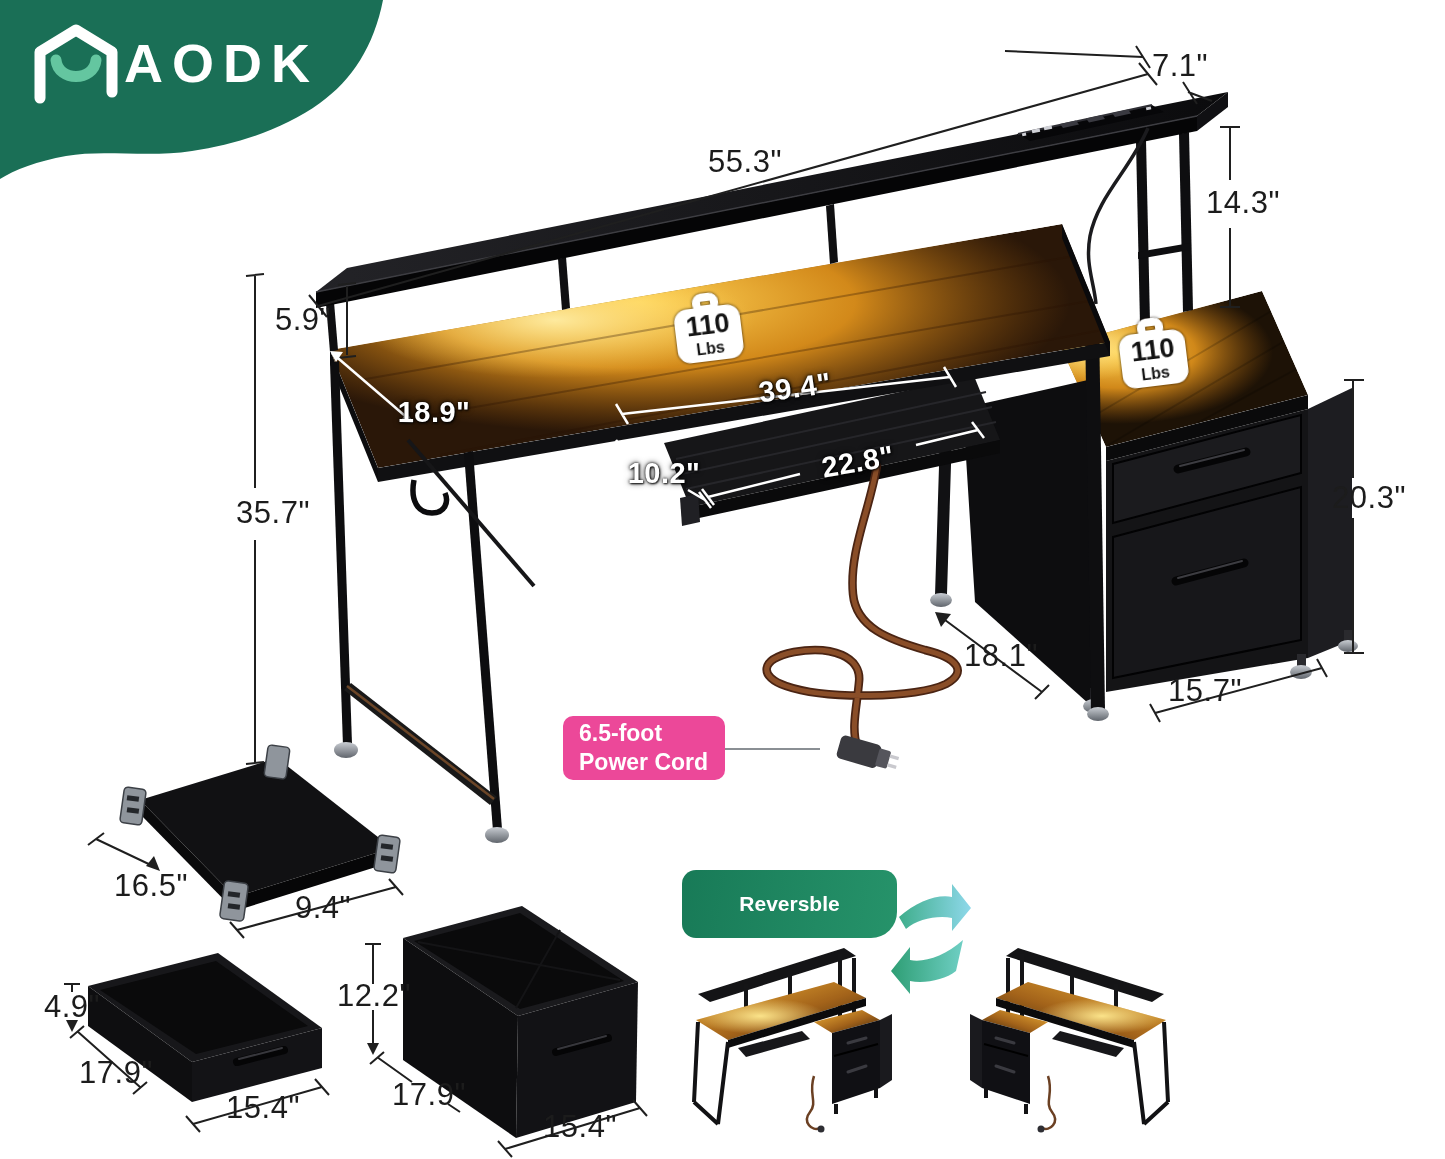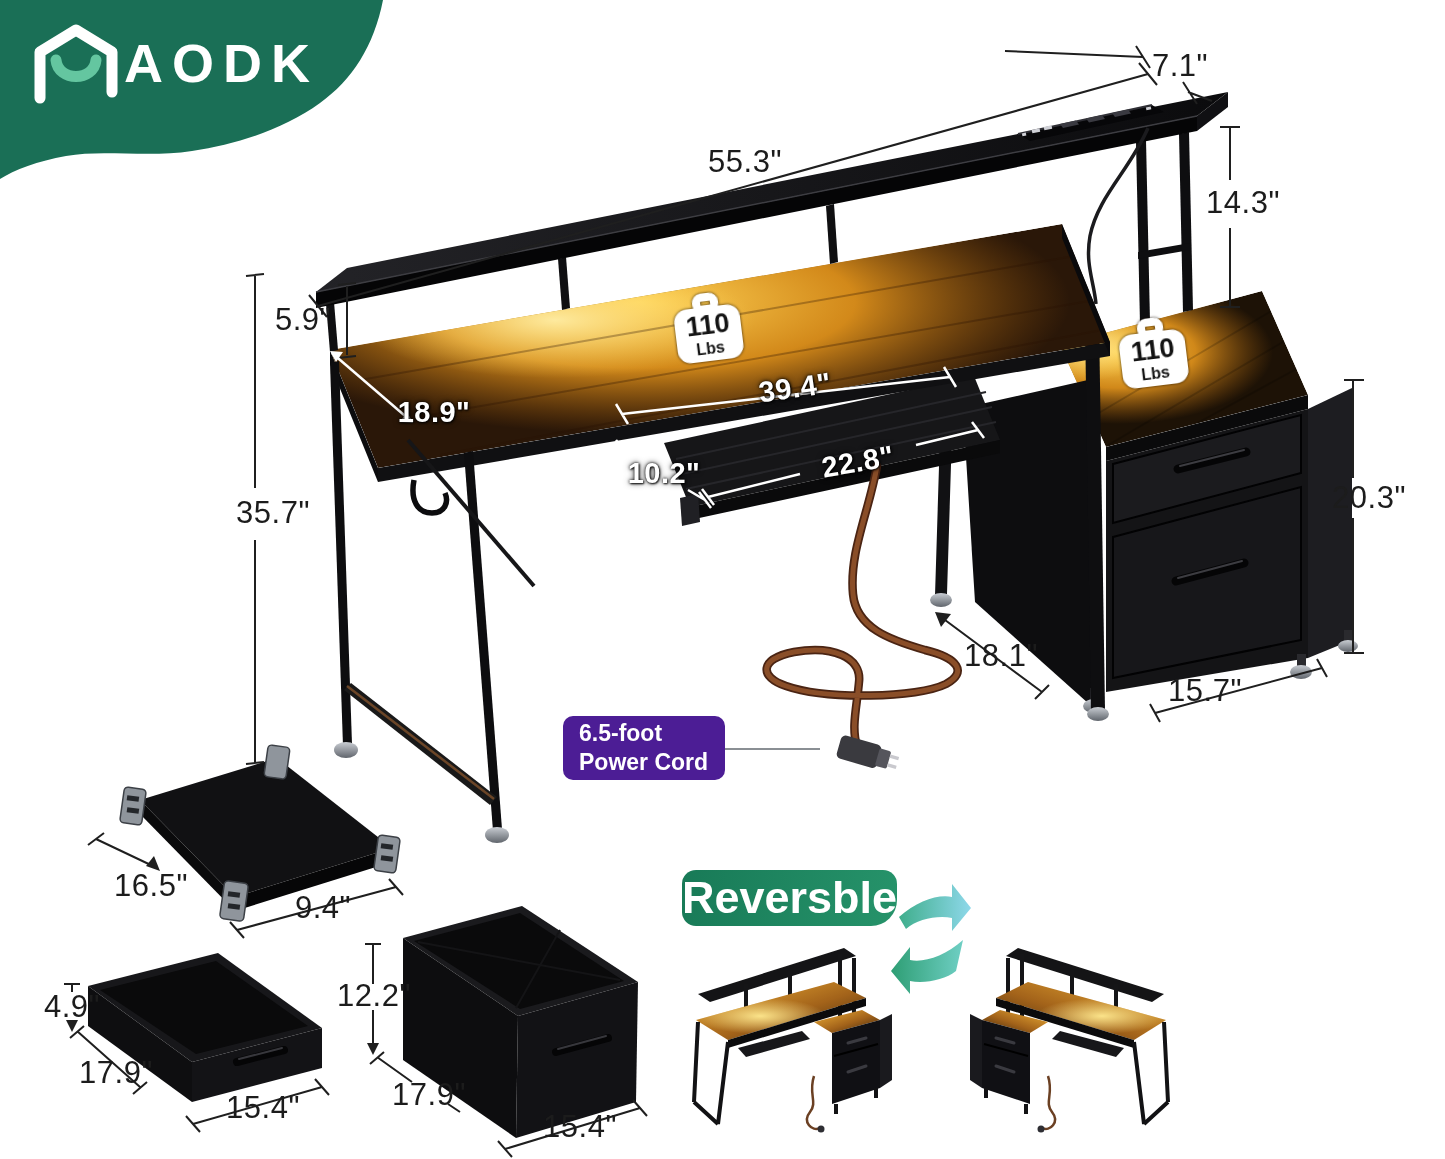--- a/index.html
+++ b/index.html
@@ -10,28 +10,28 @@
        transform:translate(-50%,-50%);letter-spacing:.5px;}
   .dim.w{color:#fff;font-weight:700;font-size:29px;
         text-shadow:0 0 3px rgba(0,0,0,.95),0 0 6px rgba(0,0,0,.7),1px 1px 2px rgba(0,0,0,.8);}
   .weight-badge{position:absolute;text-align:center;width:70px;
         filter:drop-shadow(0 0 1.5px rgba(20,10,0,.85));}
   .wb-handle{width:26px;height:20px;border:8px solid #fff;border-radius:9px;margin:0 auto;box-sizing:border-box;}
   .wb-body{width:66px;height:54px;background:#fff;border-radius:13px;margin:-6px auto 0;
         display:flex;flex-direction:column;align-items:center;justify-content:center;line-height:1;}
   .wb-v{font-size:27px;font-weight:700;color:#131313;}
   .wb-u{font-size:16px;font-weight:700;color:#131313;margin-top:2px;}
-  #power-badge{position:absolute;left:563px;top:716px;width:162px;height:64px;background:#4c1d95;
+  #power-badge{position:absolute;left:563px;top:716px;width:162px;height:64px;background:#ec4899;
         border-radius:10px;color:#fff;display:flex;flex-direction:column;justify-content:center;
         padding-left:16px;box-sizing:border-box;font-size:23px;font-weight:700;line-height:1.25;}
   #rev-panel{position:absolute;left:676px;top:871px;width:765px;height:284px;background:#e6f3f6;
         border:3px dashed #112f36;border-radius:18px;box-sizing:border-box;}
-  #rev-badge{position:absolute;left:682px;top:870px;width:215px;height:56px;background:#1f8560;
+  #rev-badge{position:absolute;left:682px;top:870px;width:215px;height:68px;background:#1f8560;
         background:linear-gradient(100deg,#187a57,#26936a);color:#fff;border-radius:14px 14px 26px 14px;
-        display:flex;align-items:center;font-size:45px;font-weight:700;}
+        display:flex;align-items:center;justify-content:center;font-size:21px;font-weight:700;}
   #logo-text{position:absolute;left:124px;top:32px;font-size:54px;font-weight:700;color:#fff;
         letter-spacing:9px;}
 </style>
 </head>
 <body>
 
 <div id="canvas">
 
 <svg id="scene" viewBox="0 0 1445 1159">
   <defs>

